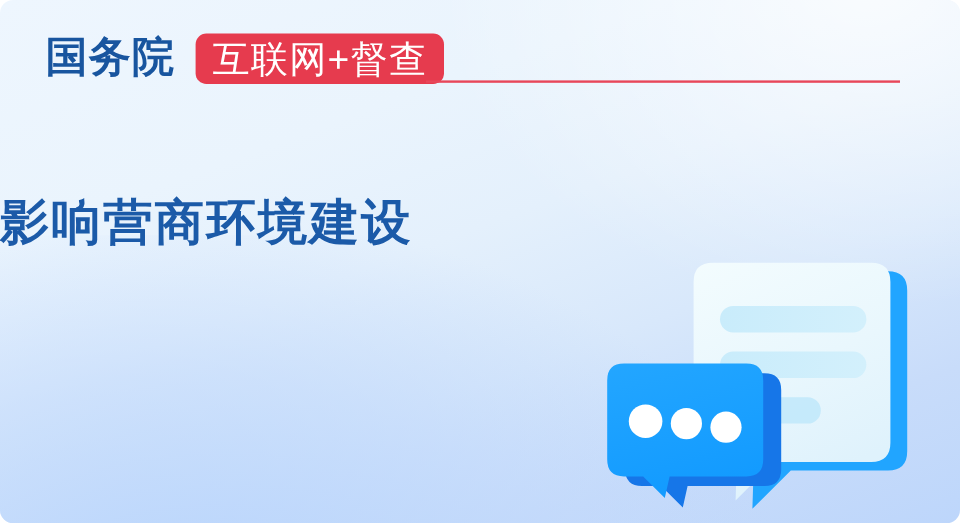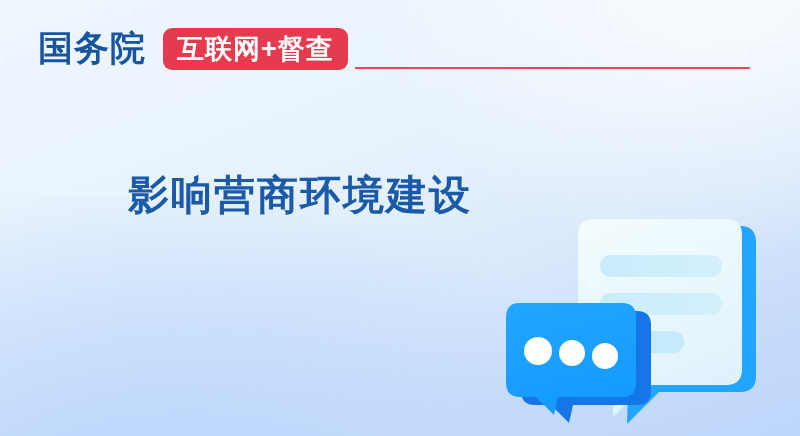--- a/index.html
+++ b/index.html
@@ -19,20 +19,21 @@
     width: 800px;
     height: 436px;
     overflow: hidden;
     background: linear-gradient(160deg,
         #eef6fe 0%,
         #eaf4fd 28%,
         #e4f0fc 46%,
         #d8e8fb 64%,
         #c8dcfa 82%,
         #bdd6fb 100%);
+    border-radius: 11px;
   }
 
   
   #bg-wash-bottom {
     position: absolute;
     left: -60px;
     bottom: -120px;
     width: 700px;
     height: 360px;
     background: radial-gradient(ellipse at 30% 90%,
@@ -81,44 +82,44 @@
     height: 42px;
     padding: 0 14px;
     border-radius: 9px;
     background: #e63b4e;
     display: flex;
     align-items: center;
     justify-content: center;
     box-sizing: border-box;
   }
   #header-badge-label {
-    font-size: 27px;
+    font-size: 31px;
     line-height: 27px;
-    font-weight: bold;
+    font-weight: normal;
     color: #ffffff;
     letter-spacing: 1px;
     white-space: nowrap;
   }
 
   #header-rule {
     position: absolute;
     left: 355px;
     top: 67px;
     width: 395px;
     height: 2px;
     background: #e8475a;
   }
 
   
   #title-block {
     position: absolute;
     left: 0;
-    top: 168px;
+    top: 158px;
     width: 600px;
-    text-align: center;
+    text-align: left;
   }
   .title-line {
     font-size: 41px;
     line-height: 55px;
     font-weight: bold;
     color: #1b5aa8;
     letter-spacing: 2px;
     white-space: nowrap;
   }
 

